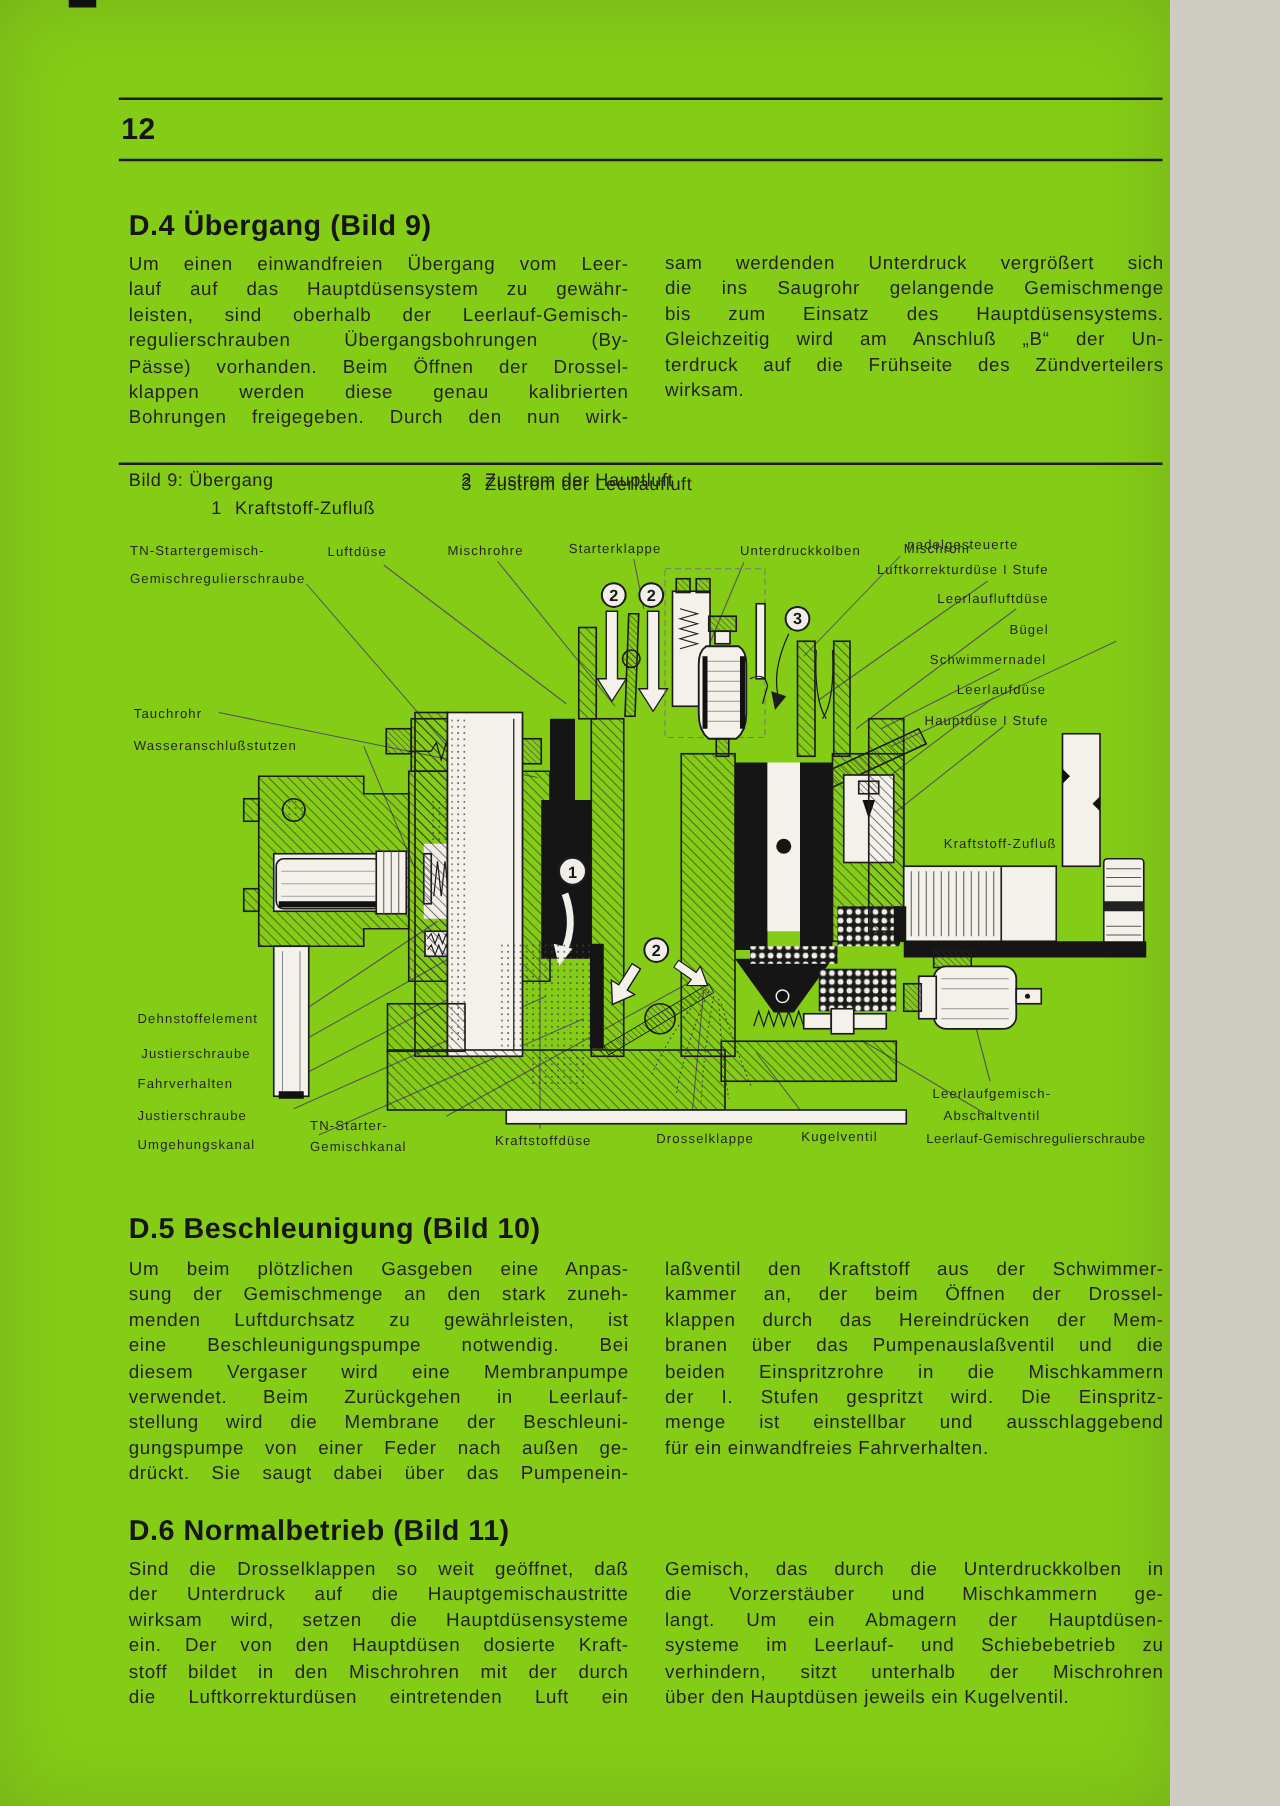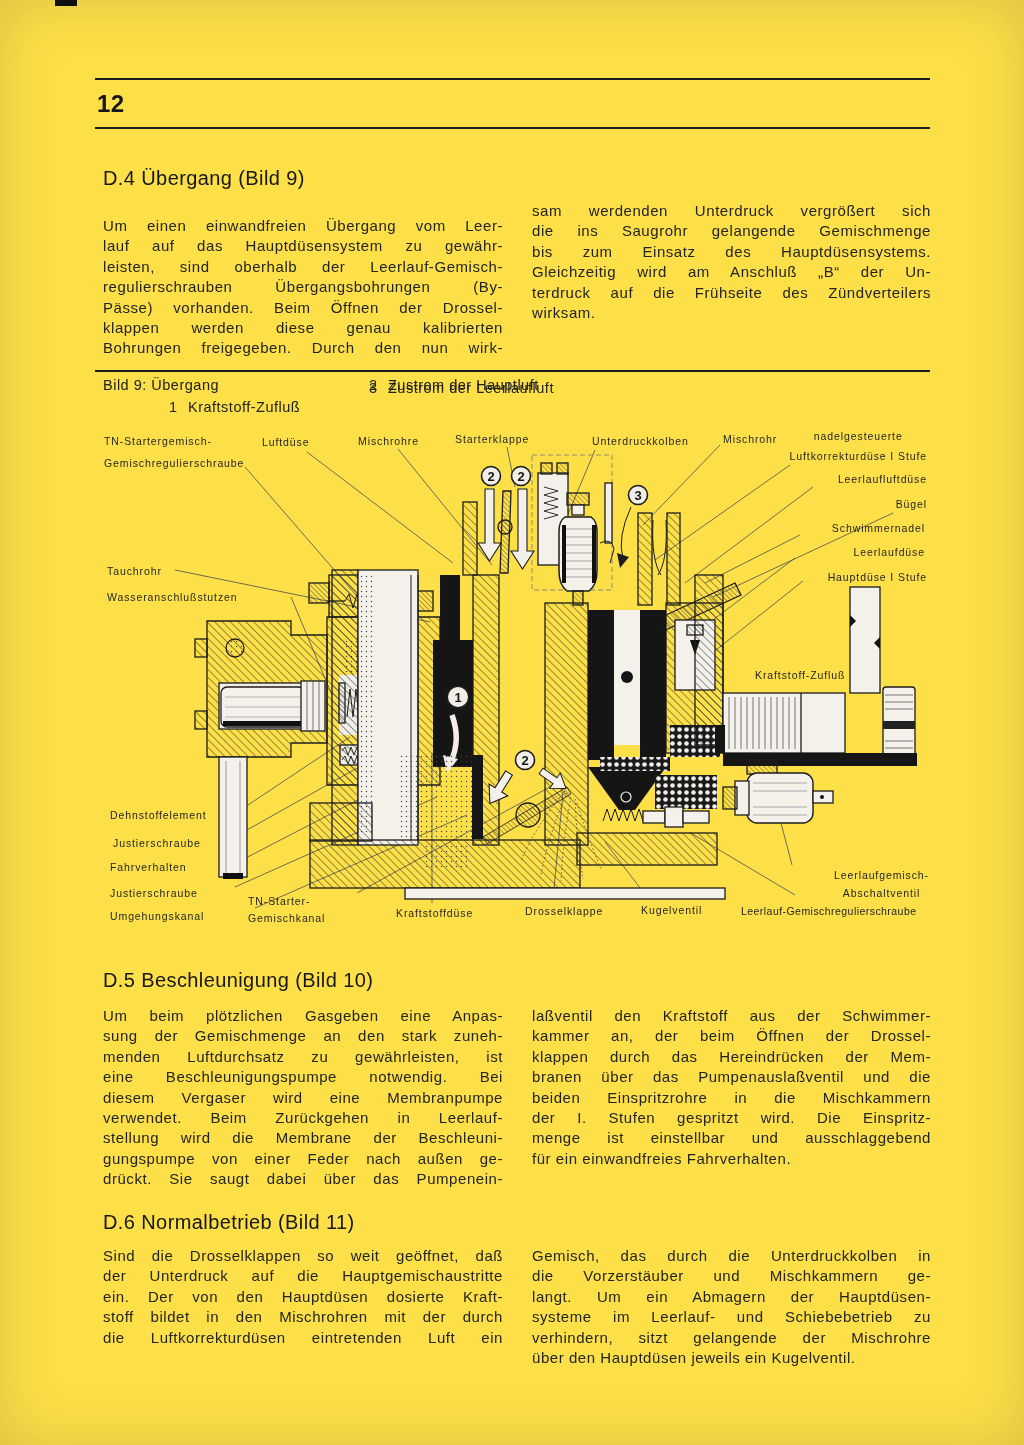--- a/index.html
+++ b/index.html
@@ -1,28 +1,28 @@
 <!DOCTYPE html>
 <html><head>
 <meta charset="utf-8">
 <style>
   html,body { margin:0; padding:0; background:#cfccc4; }
   .page {
-    position:relative; width:1024px; height:1445px;
-    background:#fde047; overflow:hidden;
+    position:relative; width:936px; height:1445px;
+    background:#84cc16; overflow:hidden;
     font-family:"Liberation Sans", sans-serif; color:#222;
     box-shadow: inset 0 0 60px rgba(60,55,45,.18);
   }
   .scan-mark { position:absolute; left:55px; top:0; width:22px; height:6px; background:#101010; }
   .rule { position:absolute; left:95px; width:835px; background:#1b1b1b; }
   .rule-a { top:78px; height:2px; }
   .rule-b { top:127px; height:2px; }
   .rule-c { top:370px; height:2px; }
   .page-number { position:absolute; left:97px; top:90px; font-size:24px; font-weight:bold; letter-spacing:.5px; color:#161616; }
-  .heading { position:absolute; margin:0; font-size:20px; font-weight:normal; letter-spacing:.4px; color:#161616; white-space:nowrap; }
+  .heading { position:absolute; margin:0; font-size:23px; font-weight:bold; letter-spacing:.4px; color:#161616; white-space:nowrap; }
   .h-d4 { left:103px; top:167px; }
   .h-d5 { left:103px; top:969px; }
   .h-d6 { left:103px; top:1211px; }
   .body-col { position:absolute; width:400px; font-size:15px; line-height:20.4px; letter-spacing:.55px; color:#242424; }
   .tline { text-align:justify; text-align-last:justify; white-space:nowrap; }
   .tline.last { text-align-last:left; }
   .cap { position:absolute; font-size:14.5px; letter-spacing:.5px; color:#222; white-space:nowrap; }
   .cap .num { display:inline-block; width:19px; }
   .fl { position:absolute; font-size:10.5px; letter-spacing:.9px; line-height:20px; color:#262626; white-space:pre-line; }
   .fl.r { text-align:center; }
@@ -35,21 +35,21 @@
 <body>
 
 <div class="page">
   <div class="scan-mark"></div>
 
   <div class="rule rule-a"></div>
   <div class="page-number">12</div>
   <div class="rule rule-b"></div>
 
   <h2 class="heading h-d4">D.4 Übergang (Bild 9)</h2>
-  <div class="body-col" style="left:103px;top:216px">
+  <div class="body-col" style="left:103px;top:202px">
       <div class="tline">Um einen einwandfreien Übergang vom Leer-</div>
       <div class="tline">lauf auf das Hauptdüsensystem zu gewähr-</div>
       <div class="tline">leisten, sind oberhalb der Leerlauf-Gemisch-</div>
       <div class="tline">regulierschrauben Übergangsbohrungen (By-</div>
       <div class="tline">Pässe) vorhanden. Beim Öffnen der Drossel-</div>
       <div class="tline">klappen werden diese genau kalibrierten</div>
       <div class="tline">Bohrungen freigegeben. Durch den nun wirk-</div>
     </div>
   <div class="body-col" style="left:532px;top:201px;width:399px">
       <div class="tline">sam werdenden Unterdruck vergrößert sich</div>
@@ -362,25 +362,26 @@
       <div class="tline">beiden Einspritzrohre in die Mischkammern</div>
       <div class="tline">der I. Stufen gespritzt wird. Die Einspritz-</div>
       <div class="tline">menge ist einstellbar und ausschlaggebend</div>
       <div class="tline last">für ein einwandfreies Fahrverhalten.</div>
     </div>
 
   <h2 class="heading h-d6">D.6 Normalbetrieb (Bild 11)</h2>
   <div class="body-col" style="left:103px;top:1246px">
       <div class="tline">Sind die Drosselklappen so weit geöffnet, daß</div>
       <div class="tline">der Unterdruck auf die Hauptgemischaustritte</div>
+      <div class="tline">wirksam wird, setzen die Hauptdüsensysteme</div>
       <div class="tline">ein. Der von den Hauptdüsen dosierte Kraft-</div>
       <div class="tline">stoff bildet in den Mischrohren mit der durch</div>
       <div class="tline">die Luftkorrekturdüsen eintretenden Luft ein</div>
     </div>
   <div class="body-col" style="left:532px;top:1246px;width:399px">
       <div class="tline">Gemisch, das durch die Unterdruckkolben in</div>
       <div class="tline">die Vorzerstäuber und Mischkammern ge-</div>
       <div class="tline">langt. Um ein Abmagern der Hauptdüsen-</div>
       <div class="tline">systeme im Leerlauf- und Schiebebetrieb zu</div>
-      <div class="tline">verhindern, sitzt gelangende der Mischrohre</div>
+      <div class="tline">verhindern, sitzt unterhalb der Mischrohren</div>
       <div class="tline last">über den Hauptdüsen jeweils ein Kugelventil.</div>
     </div>
 </div>
 
 </body></html>

